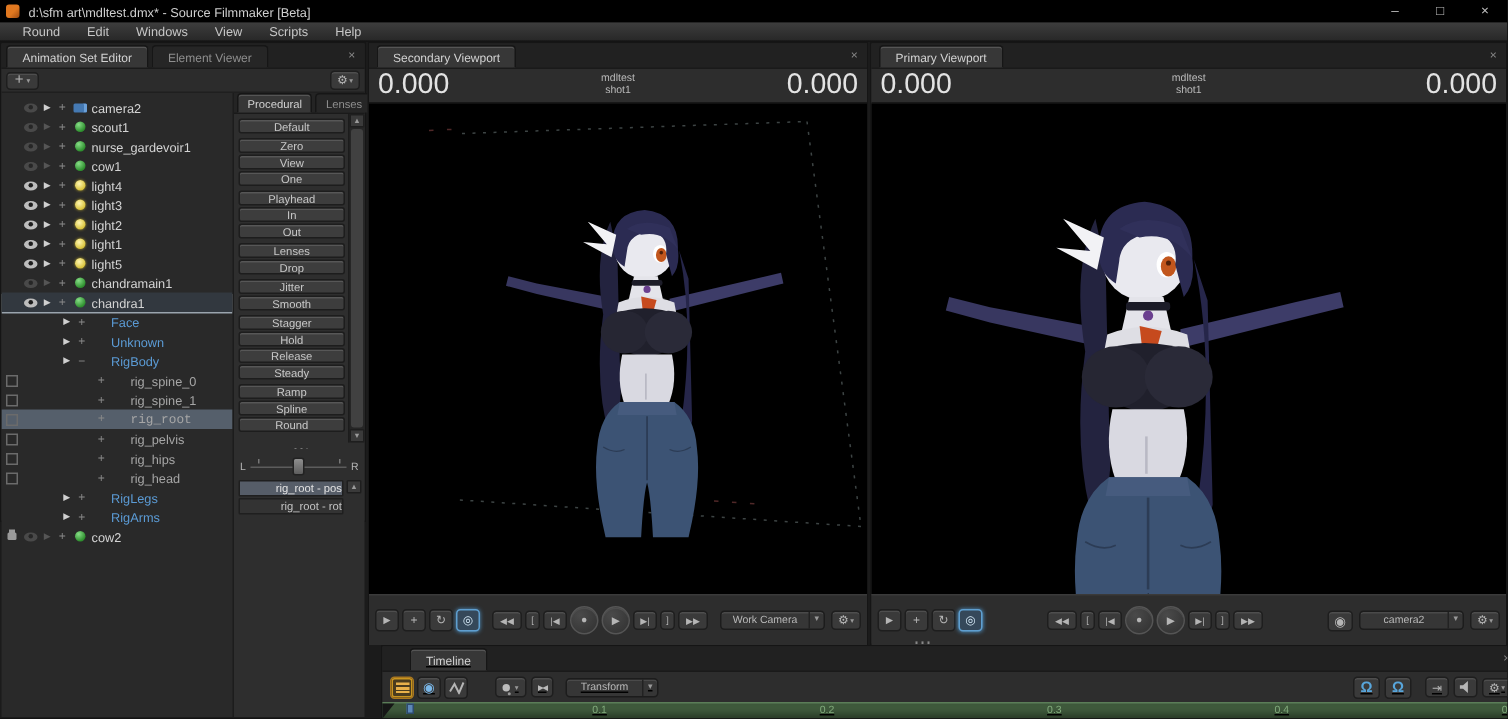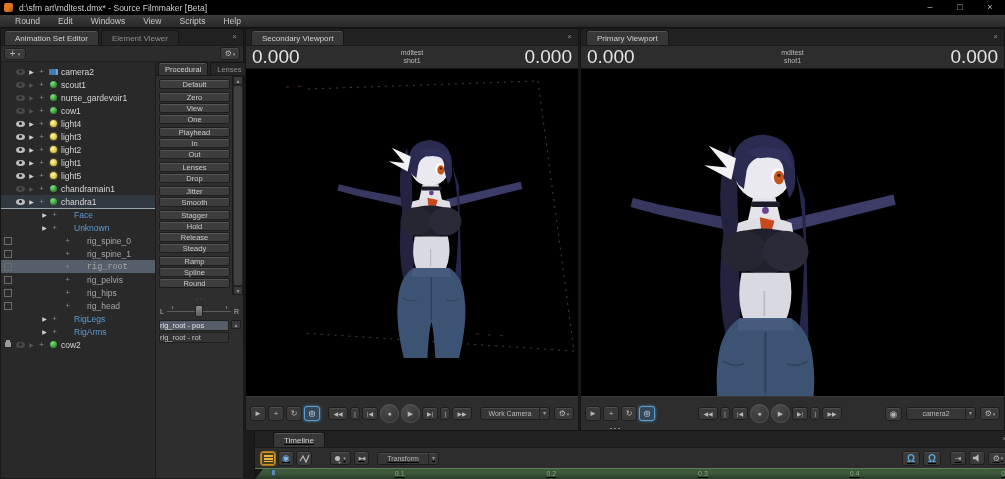--- a/index.html
+++ b/index.html
@@ -80,21 +80,21 @@
   .scr-btn { width:10px; height:9px; font-size:5px; color:#9a9a9a; background:#3a3a3a; border:1px solid #1e1e1e; border-radius:1px; text-align:center; line-height:8px; }
   .scr-thumb { width:8px; flex:1; margin:1px 0; background:#414141; border-radius:2px; }
   #preset-splitter { height:8px; display:flex; align-items:center; justify-content:center; }
   .split-dots { width:10px; height:2px; background:radial-gradient(circle,#777 30%,transparent 32%); background-size:4px 2px; }
   #preset-slider { height:16px; display:flex; align-items:center; padding:0 4px; }
   .slider-end { font-size:7px; color:#b5b5b5; }
   .slider-track { flex:1; height:1px; background:#5c5c5c; margin:0 3px; position:relative; }
   .slider-handle { position:absolute; left:50%; top:-6px; width:8px; height:12px; margin-left:-4px; background:linear-gradient(#8e8e8e,#5e5e5e); border:1px solid #222; border-radius:2px; }
   .slider-tick { position:absolute; top:-5px; width:1px; height:3px; background:#777; }
   #channels { padding:1px 2px 0 3px; position:relative; }
-  .chrow { height:11px; background:#333; border:1px solid #1f1f1f; border-radius:1px; color:#c3c3c3; font-size:7.5px; text-align:left; line-height:10px; margin-bottom:1px; width:70px; }
+  .chrow { height:11px; background:#333; border:1px solid #1f1f1f; border-radius:1px; color:#c3c3c3; font-size:7.5px; text-align:right; line-height:10px; margin-bottom:1px; width:70px; }
   .chrow.sel-yes { background:#565d68; color:#e2e2e2; }
   #chan-scroll { position:absolute; right:2px; top:1px; }
 
   
   .vp-infobar { height:23px; background:#2d2d2d; border-bottom:1px solid #171717; display:flex; align-items:center; padding:0 6px; }
   .vp-time { color:#e3e3e3; font-size:19px; width:60px; }
   .vp-time.right { text-align:right; }
   .vp-center { flex:1; text-align:center; color:#b9b9b9; font-size:7px; line-height:8px; }
   .vp-3d { position:relative; background:#000; overflow:hidden; }
   .vp-toolbar { height:34px; background:#2d2d2d; border-top:1px solid #3a3a3a; display:flex; align-items:center; padding:0 4px; }
@@ -339,20 +339,33 @@
     <span class="cell eyec">
               <i class="eyeshape"></i>
             </span>
     <span class="ind"></span>
     <span class="cell arrowc"></span>
     <span class="cell pmc"></span>
     <span class="cell iconc">
               <i class="iconshape"></i>
             </span>
     <span class="lbl">Unknown</span>
+  </div>
+          <div class="trow pre-none eye-none arrow-on pm-minus icon-none cls-b sel-no ind-i1">
+    <span class="cell pre"></span>
+    <span class="cell eyec">
+              <i class="eyeshape"></i>
+            </span>
+    <span class="ind"></span>
+    <span class="cell arrowc"></span>
+    <span class="cell pmc"></span>
+    <span class="cell iconc">
+              <i class="iconshape"></i>
+            </span>
+    <span class="lbl">RigBody</span>
   </div>
           <div class="trow pre-box eye-none arrow-none pm-plus icon-none cls-g sel-no ind-i2">
     <span class="cell pre"></span>
     <span class="cell eyec">
               <i class="eyeshape"></i>
             </span>
     <span class="ind"></span>
     <span class="cell arrowc"></span>
     <span class="cell pmc"></span>
     <span class="cell iconc">

